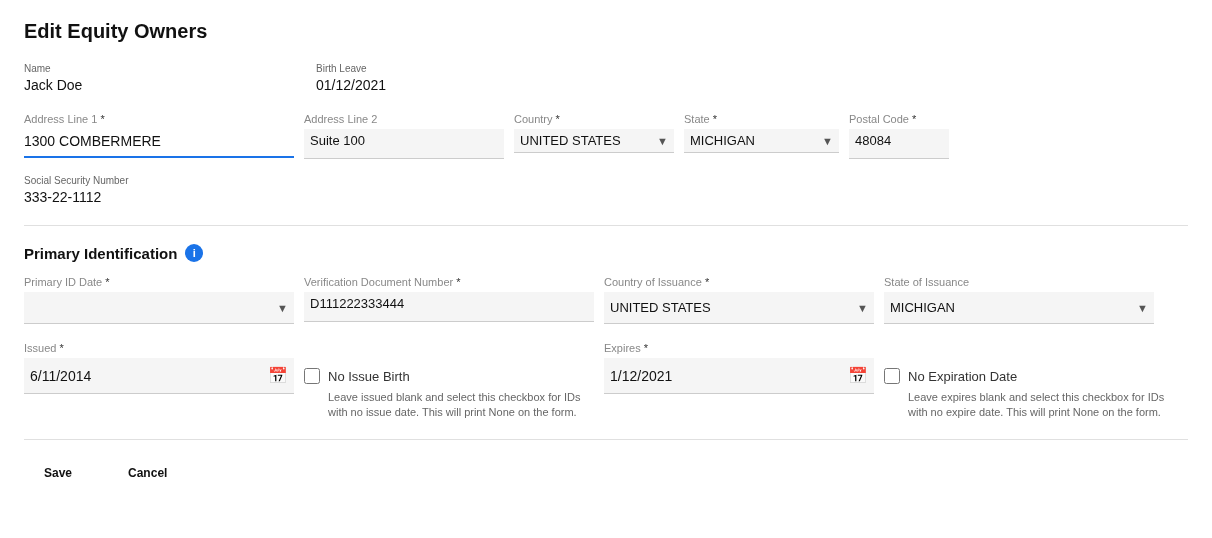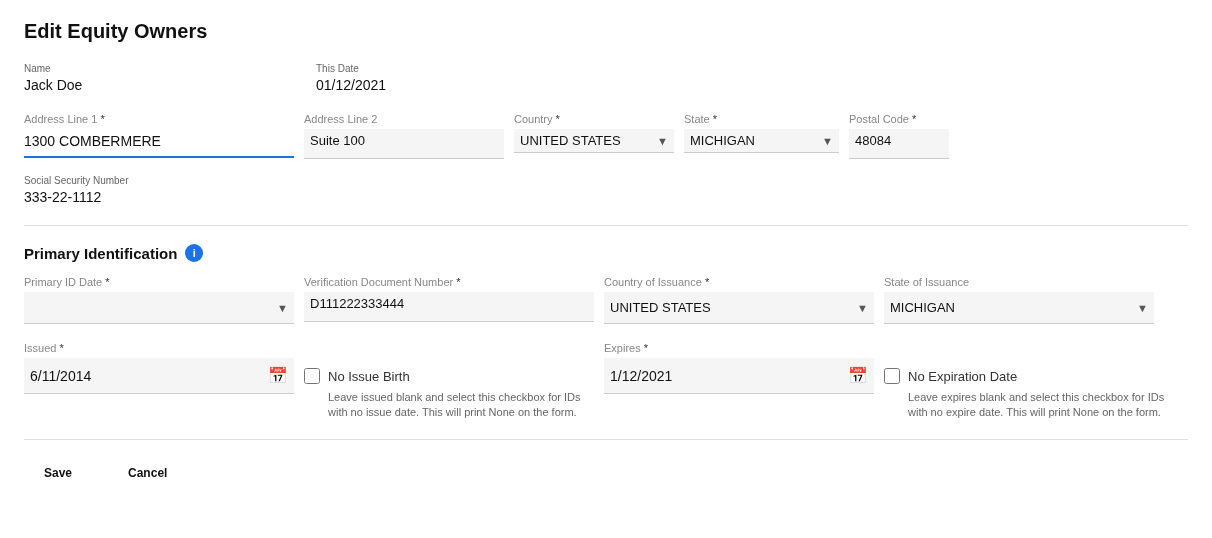--- a/index.html
+++ b/index.html
@@ -195,21 +195,21 @@
 <body>
 
 <h1>Edit Equity Owners</h1>
 
 <div class="row" style="margin-bottom:20px;">
   <div class="form-group" style="width:280px;">
     <span class="field-label">Name</span>
     <span class="field-value">Jack Doe</span>
   </div>
   <div class="form-group" style="width:200px;">
-    <span class="field-label">This Date</span>
+    <span class="field-label">Birth Leave</span>
     <span class="field-value">01/12/2021</span>
   </div>
 </div>
 
 <div class="addr-row">
 
   <div class="form-group" style="width:270px;">
     <label>
       <span>Address Line 1</span> <span style="color:#333;">*</span>
     </label>

